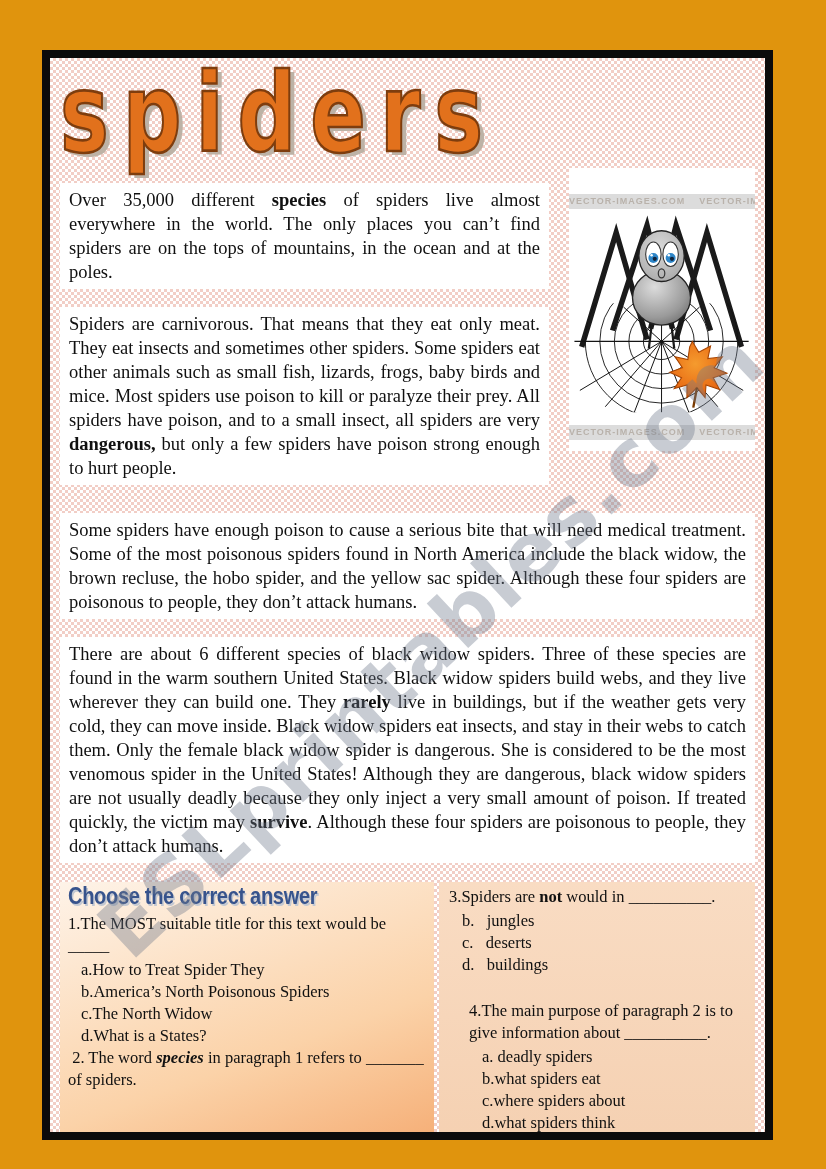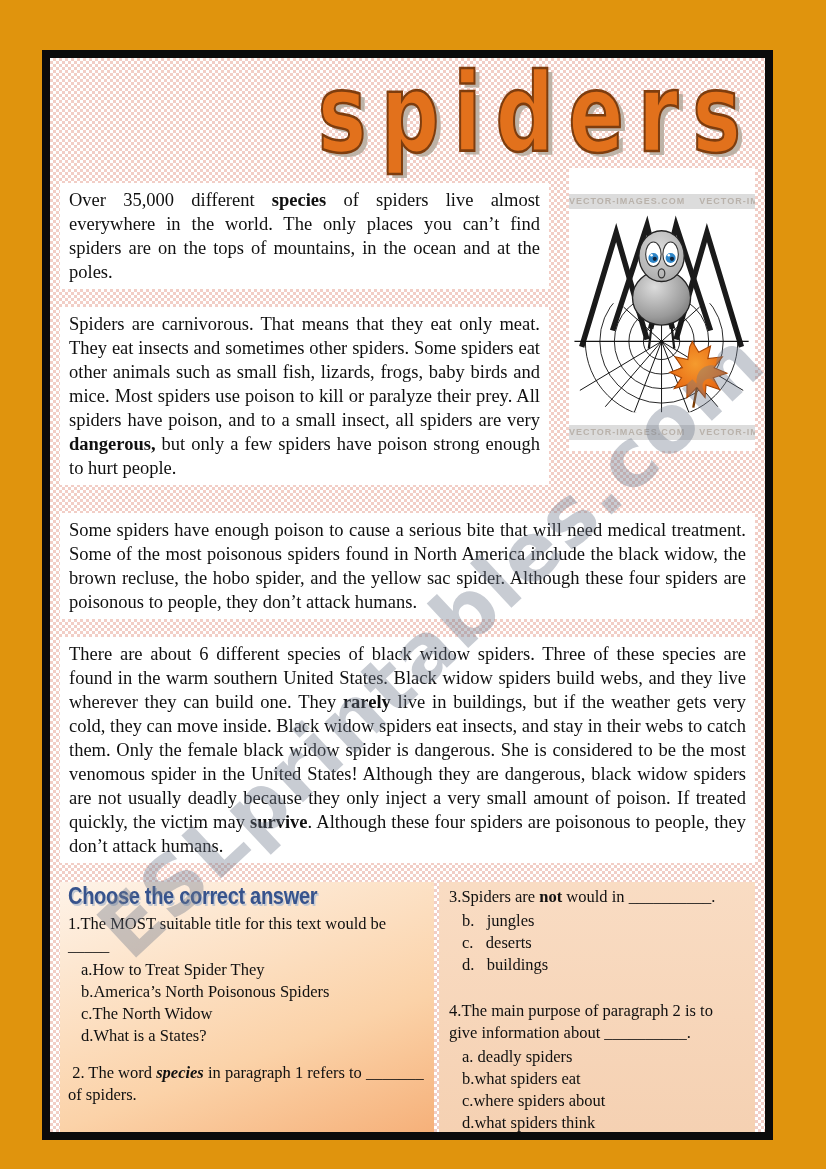--- a/index.html
+++ b/index.html
@@ -9,21 +9,21 @@
         border:8px solid #0b0b0b;padding:6px 10px;overflow:hidden;background-color:#fff;
         background-image:
           linear-gradient(45deg,#f2cec6 25%,transparent 25%,transparent 75%,#f2cec6 75%),
           linear-gradient(45deg,#f2cec6 25%,transparent 25%,transparent 75%,#f2cec6 75%);
         background-size:6px 6px;background-position:0 0,3px 3px;}
   
   .watermark{position:absolute;left:62px;top:838px;transform:rotate(-43deg);transform-origin:0 50%;
         font-family:"DejaVu Sans",sans-serif;font-weight:bold;font-size:80px;letter-spacing:2px;
         color:rgba(110,122,139,0.38);z-index:6;pointer-events:none;white-space:nowrap;}
   
-  .title-wrap{height:92px;display:flex;justify-content:flex-end;align-items:flex-end;margin-top:2px;}
+  .title-wrap{height:92px;display:flex;justify-content:flex-start;align-items:flex-end;margin-top:2px;}
   .title{font-family:"DejaVu Sans",sans-serif;font-weight:bold;font-size:82px;line-height:.92;
         color:#E2711C;-webkit-text-stroke:2px #7E3D0E;letter-spacing:14px;
         transform:scaleY(1.32);transform-origin:center 78%;
         text-shadow:5px 3px 0 #bdb2a6;}
   
   .row{display:flex;gap:20px;margin-top:6px;}
   .colL{width:489px;flex:none;}
   .para{background:#fff;padding:5px 9px;font-size:18.5px;line-height:24px;text-align:justify;color:#101010;}
   .p1{margin-bottom:12px;}
   .full{margin-top:9px;}
@@ -39,22 +39,22 @@
   .qrow{display:flex;gap:5px;margin-top:8px;height:314px;}
   .qL{width:374px;flex:none;box-sizing:border-box;padding:3px 8px;
         background:linear-gradient(160deg,#FEF3E8 0%,#FBD2A8 55%,#F3A164 100%);}
   .qR{flex:1;box-sizing:border-box;padding:4px 10px;
         background:linear-gradient(to bottom,#F9DCC3,#F4CEAE);}
   .qheader{display:inline-block;font-family:"Liberation Sans",sans-serif;font-weight:bold;font-size:20px;
         color:#37538C;letter-spacing:-0.3px;transform:scaleY(1.18);transform-origin:left bottom;
         text-shadow:1.5px 1.5px 0 #c3c8d2;margin:2px 0 3px;}
   .prompt{font-size:16.5px;line-height:22px;color:#101010;}
   ul.opts{list-style:none;margin:2px 0 0;padding:0 0 0 13px;font-size:16.5px;line-height:22px;color:#101010;}
-  .q2blk{margin-top:15px;} .q3opts{margin-top:16px;line-height:23px;}
-  .q4blk{margin-top:24px;} .q4opts{margin-top:16px;line-height:23px;}
+  .q2blk{} .q3opts{margin-top:16px;line-height:23px;}
+  .q4blk{margin-top:24px;margin-left:20px;} .q4opts{margin-top:16px;line-height:23px;}
 </style>
 </head>
 <body>
 
 <div class="page">
   <div class="inner">
 
     <div class="watermark">ESLprintables.com</div>
 
     <div class="title-wrap">

